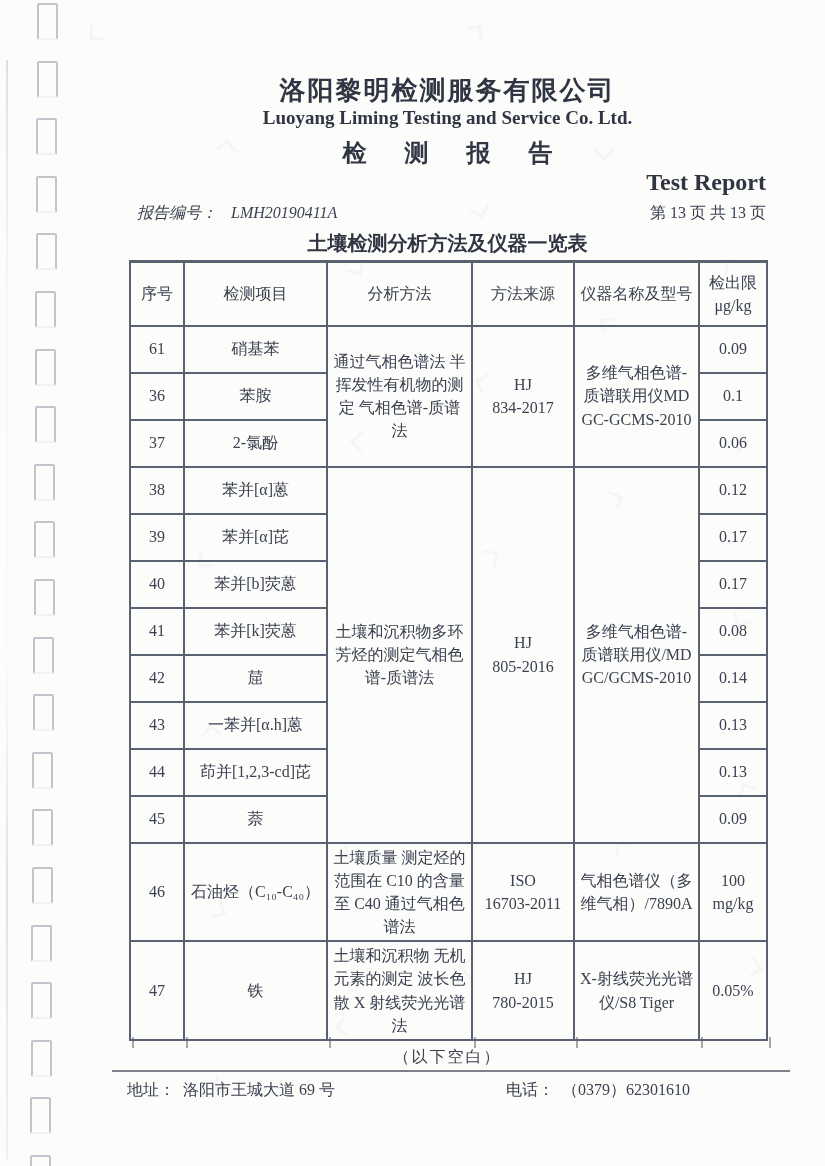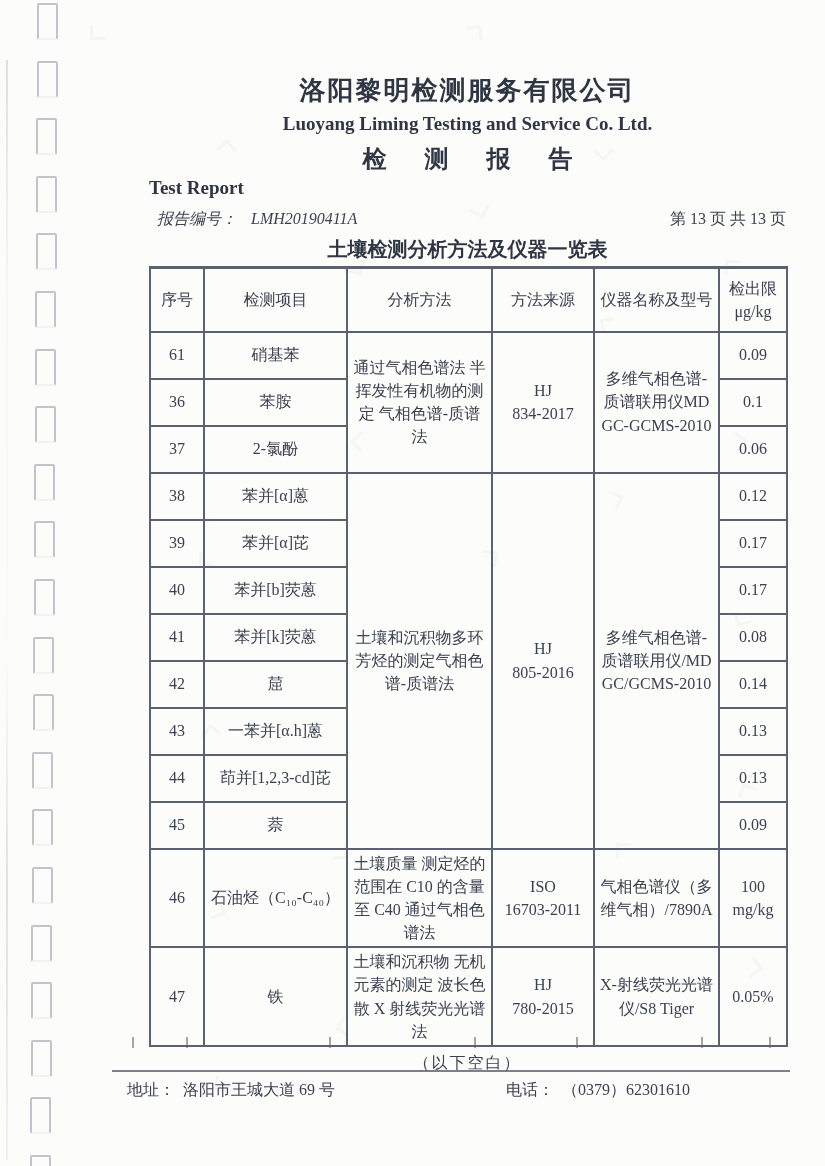--- a/index.html
+++ b/index.html
@@ -36,39 +36,39 @@
     background:transparent;
   }
   
   .wm{
     position:absolute;width:15px;height:15px;
     border-left:3px solid var(--faint);
     border-bottom:3px solid var(--faint);
     opacity:.08;
   }
   .doc{
-    position:absolute;left:149px;top:0;width:637px;
+    position:absolute;left:129px;top:0;width:637px;
   }
   .company-cn{
     margin-top:76px;text-align:center;
     font-size:26px;line-height:30px;font-weight:bold;
     letter-spacing:2px;color:var(--ink-dark);
   }
   .company-en{
-    margin-top:6px;text-align:center;
+    text-align:center;
     font-size:19px;line-height:24px;font-weight:bold;color:var(--ink-dark);
   }
   .doc-title-cn{
     margin-top:8px;text-align:center;
     font-size:24px;line-height:30px;font-weight:600;
     letter-spacing:16px;text-indent:16px;color:var(--ink-dark);
   }
   .doc-title-en{
-    margin-top:2px;text-align:left;
-    font-size:19px;line-height:24px;font-weight:600;color:var(--ink-dark);
+    margin-top:2px;text-align:right;
+    font-size:24px;line-height:24px;font-weight:600;color:var(--ink-dark);
   }
   .meta{
     margin-top:8px;height:22px;
     display:flex;justify-content:space-between;align-items:center;
     font-size:16px;
   }
   .meta .left{padding-left:8px;font-style:italic;}
   .meta .left .val{margin-left:14px;}
   .table-title{
     margin-top:6px;text-align:center;

